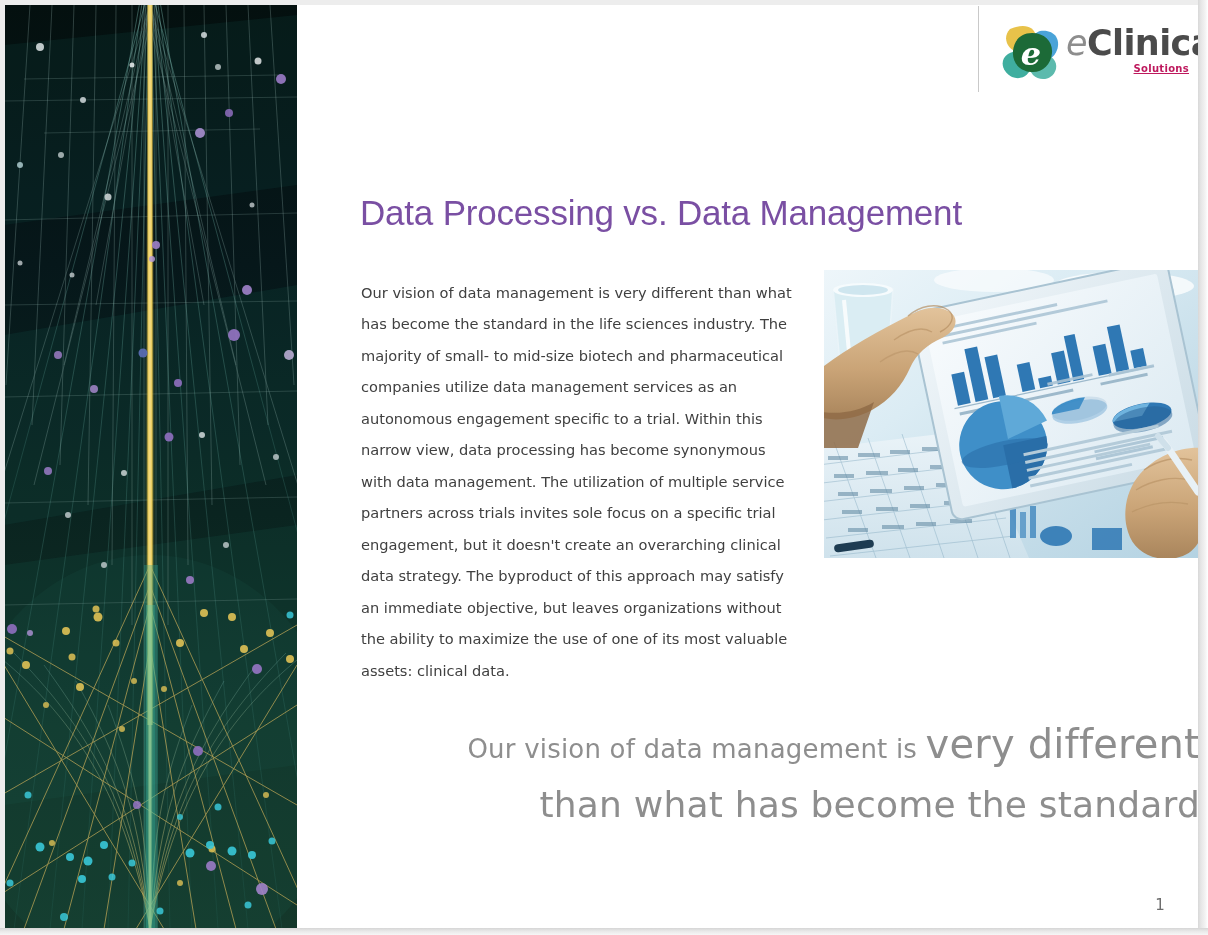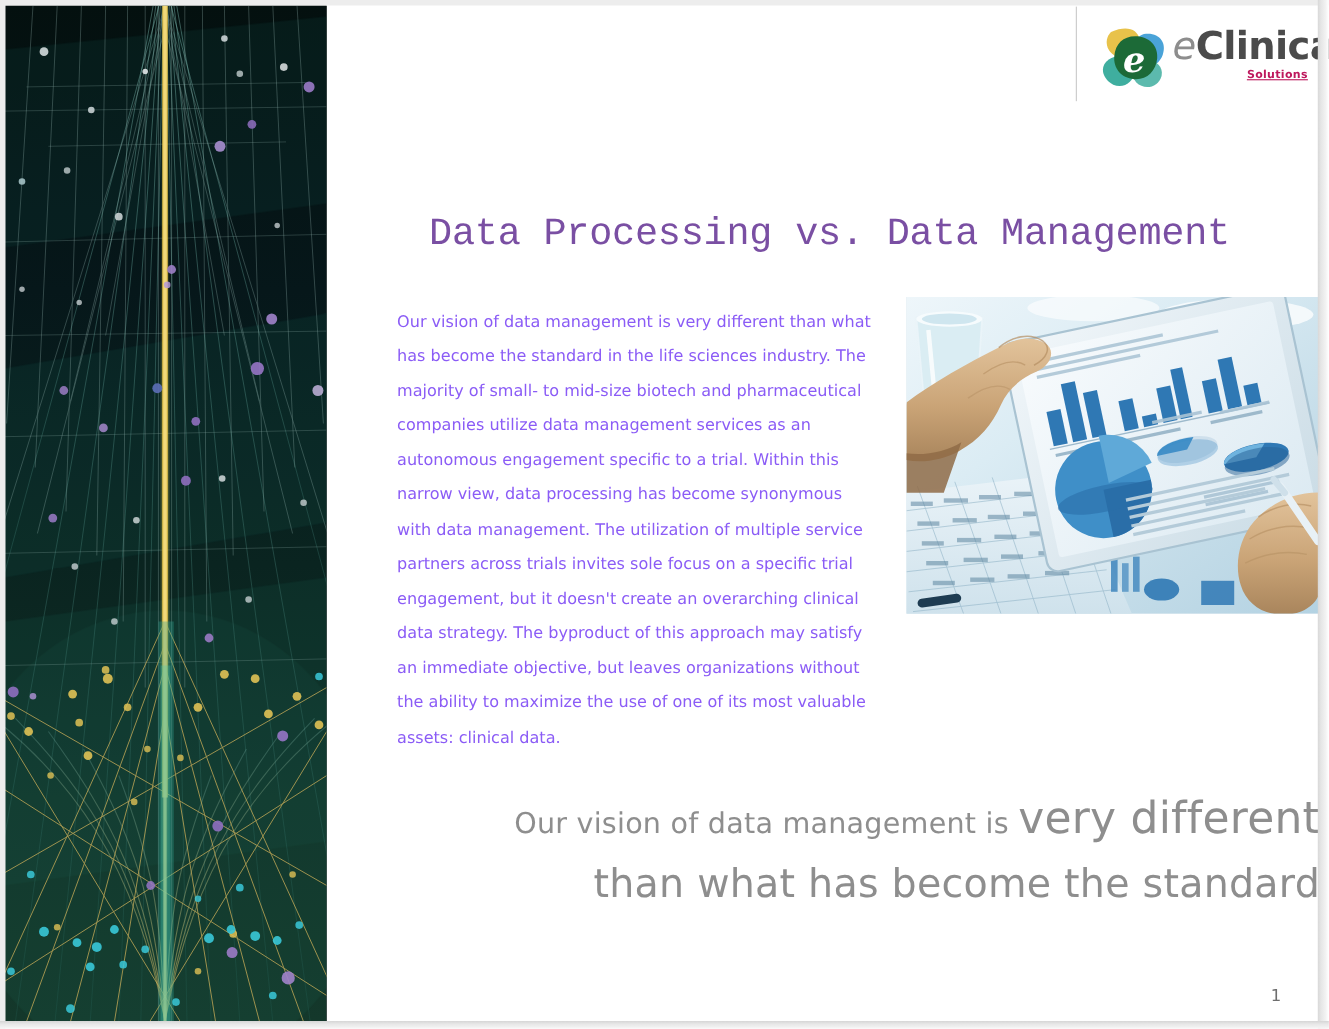--- a/index.html
+++ b/index.html
@@ -108,37 +108,36 @@
     letter-spacing: 0.3px;
     white-space: nowrap;
     text-decoration: underline;
   }
 
   
   #page-title {
     position: absolute;
     left: 360px; top: 170px;
     width: 780px;
-    font-family: Liberation Mono, monospace;
+    font-family: Liberation Sans, sans-serif;
     font-size: 35px;
     font-weight: normal;
     color: #7a4fa3;
     letter-spacing: -0.2px;
     white-space: nowrap;
-    margin-left: 30px;
   }
 
   #body-copy {
     position: absolute;
     left: 361px; top: 262px;
     width: 436px;
     font-family: "DejaVu Sans", sans-serif;
     font-size: 14.6px;
     line-height: 31.5px;
-    color: #8b5cf6;
+    color: #404040;
     text-align: left;
   }
 
   
   #tablet-photo {
     position: absolute;
     left: 824px; top: 270px;
     width: 380px; height: 288px;
     overflow: hidden;
     background: #dce9f0;

